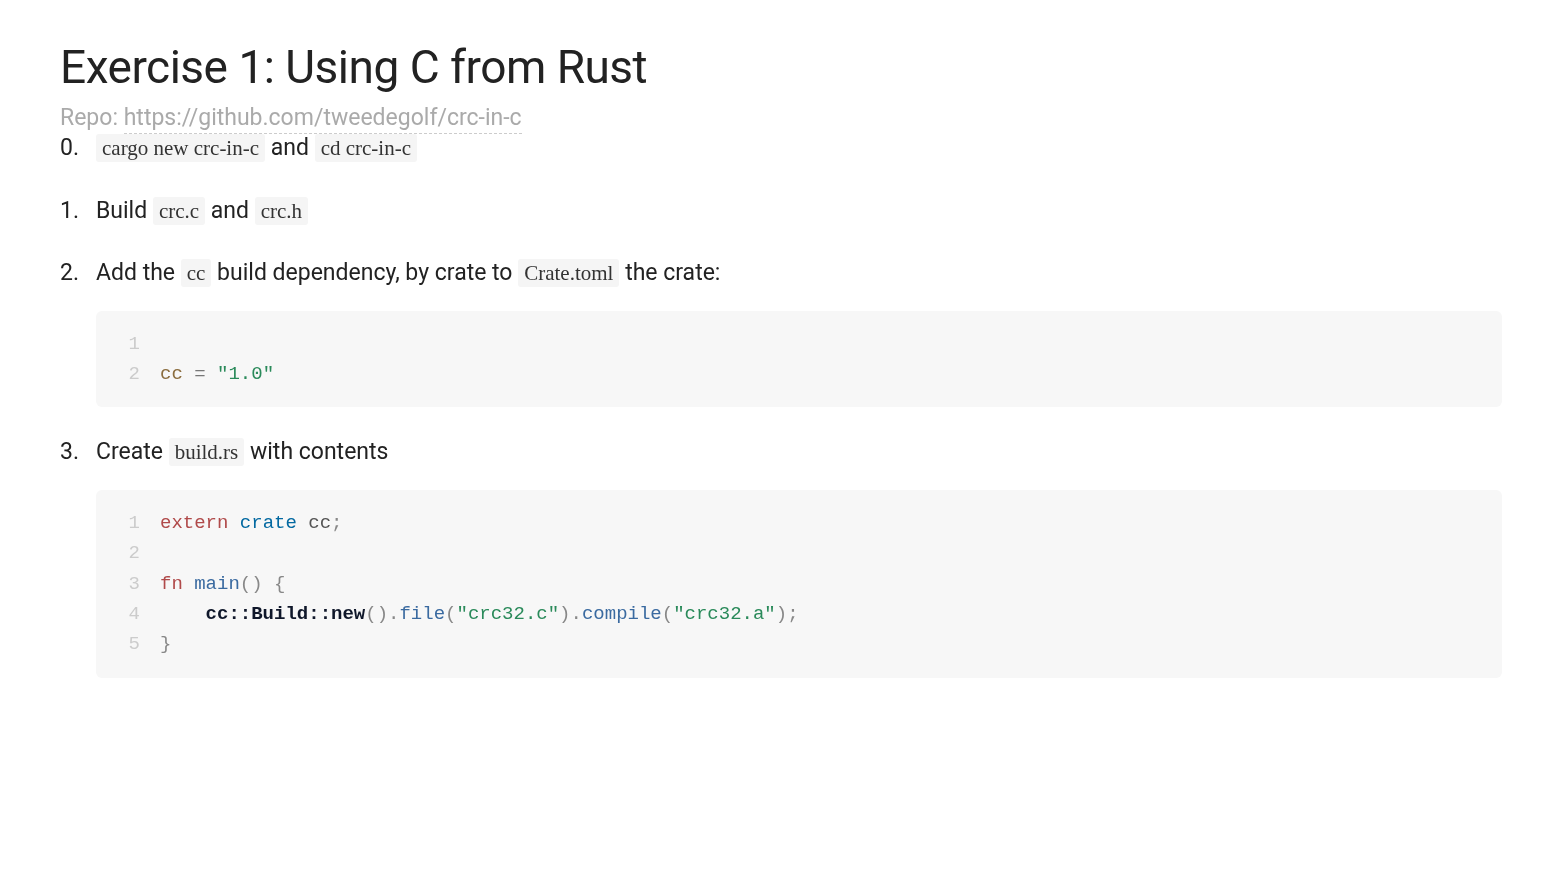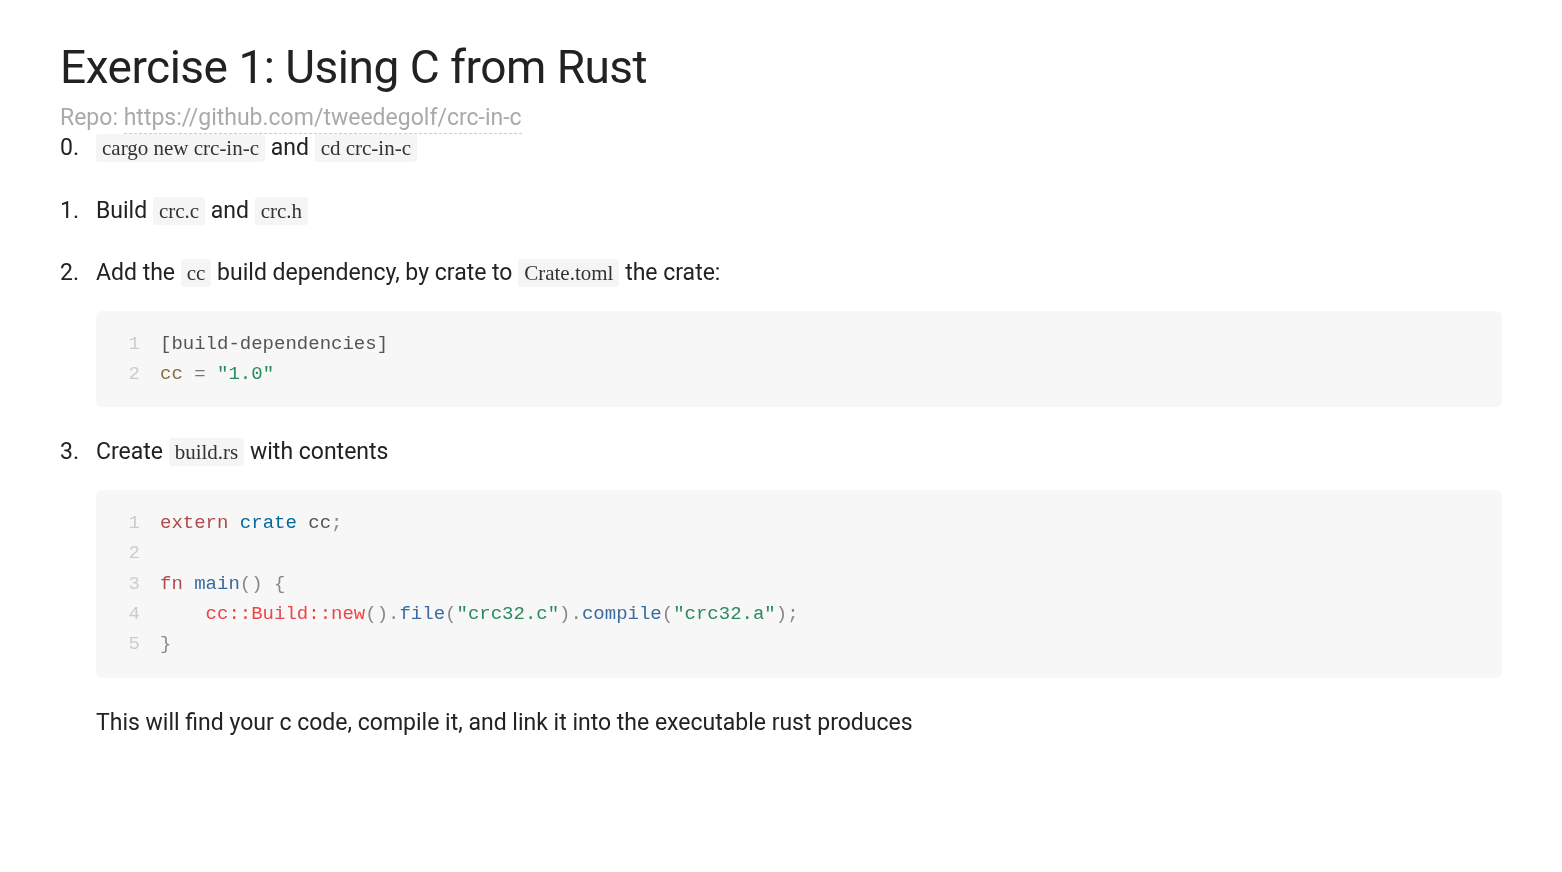--- a/index.html
+++ b/index.html
@@ -78,21 +78,21 @@
       margin-right: 20px;
       user-select: none;
     }
     .tok-section { color: #555; }
     .tok-key { color: #8b6d3f; }
     .tok-op { color: #777; }
     .tok-str { color: #2a8a5a; }
     .tok-kw { color: #b04a4a; }
     .tok-kw2 { color: #0369a1; }
     .tok-fn { color: #3a6aa0; }
-    .tok-type { color: #ef4444; }
+    .tok-type { color: #0f172a; font-weight: bold; }
     .tok-ident { color: #555; }
     .tok-punc { color: #888; }
     .followup {
       margin-top: 28px;
       font-size: 23px;
     }
   </style>
 </head>
 <body>
 
@@ -110,21 +110,21 @@
 
   <li>
     <span>Build </span><code class="inline">crc.c</code><span> and </span><code class="inline">crc.h</code>
   </li>
 
   <li>
     <span>Add the </span><code class="inline">cc</code><span> build dependency, by crate to </span><code class="inline">Crate.toml</code><span> the crate:</span>
 
     <div class="code-block">
       <div class="code-line">
-        <span class="line-num">1</span><span class="tok-section">[build-dependencies]</span>
+        <span class="line-num">1</span>
       </div>
       <div class="code-line">
         <span class="line-num">2</span><span class="tok-key">cc</span><span class="tok-op"> = </span><span class="tok-str">"1.0"</span>
       </div>
     </div>
   </li>
 
   <li>
     <span>Create </span><code class="inline">build.rs</code><span> with contents</span>
 
@@ -139,16 +139,15 @@
         <span class="line-num">3</span><span class="tok-kw">fn</span><span class="tok-fn"> main</span><span class="tok-punc">()</span><span class="tok-punc"> {</span>
       </div>
       <div class="code-line">
         <span class="line-num">4</span><span>    </span><span class="tok-type">cc::Build::new</span><span class="tok-punc">().</span><span class="tok-fn">file</span><span class="tok-punc">(</span><span class="tok-str">"crc32.c"</span><span class="tok-punc">).</span><span class="tok-fn">compile</span><span class="tok-punc">(</span><span class="tok-str">"crc32.a"</span><span class="tok-punc">);</span>
       </div>
       <div class="code-line">
         <span class="line-num">5</span><span class="tok-punc">}</span>
       </div>
     </div>
 
-    <div class="followup">This will find your c code, compile it, and link it into the executable rust produces</div>
   </li>
 
 </ol>
 
 </body></html>

